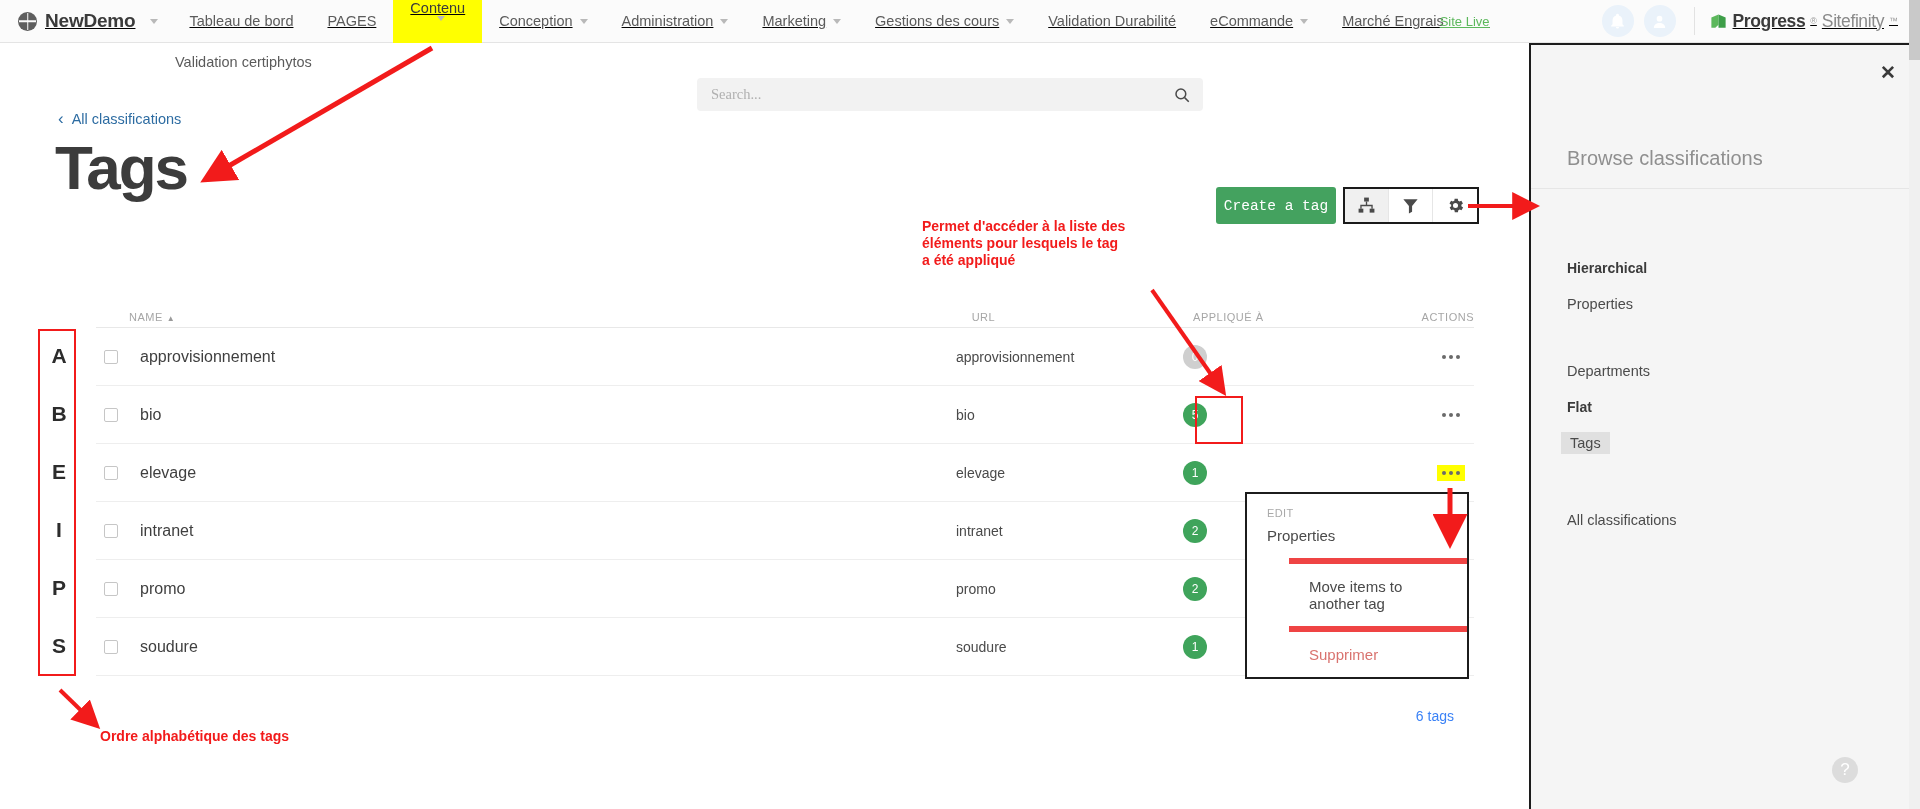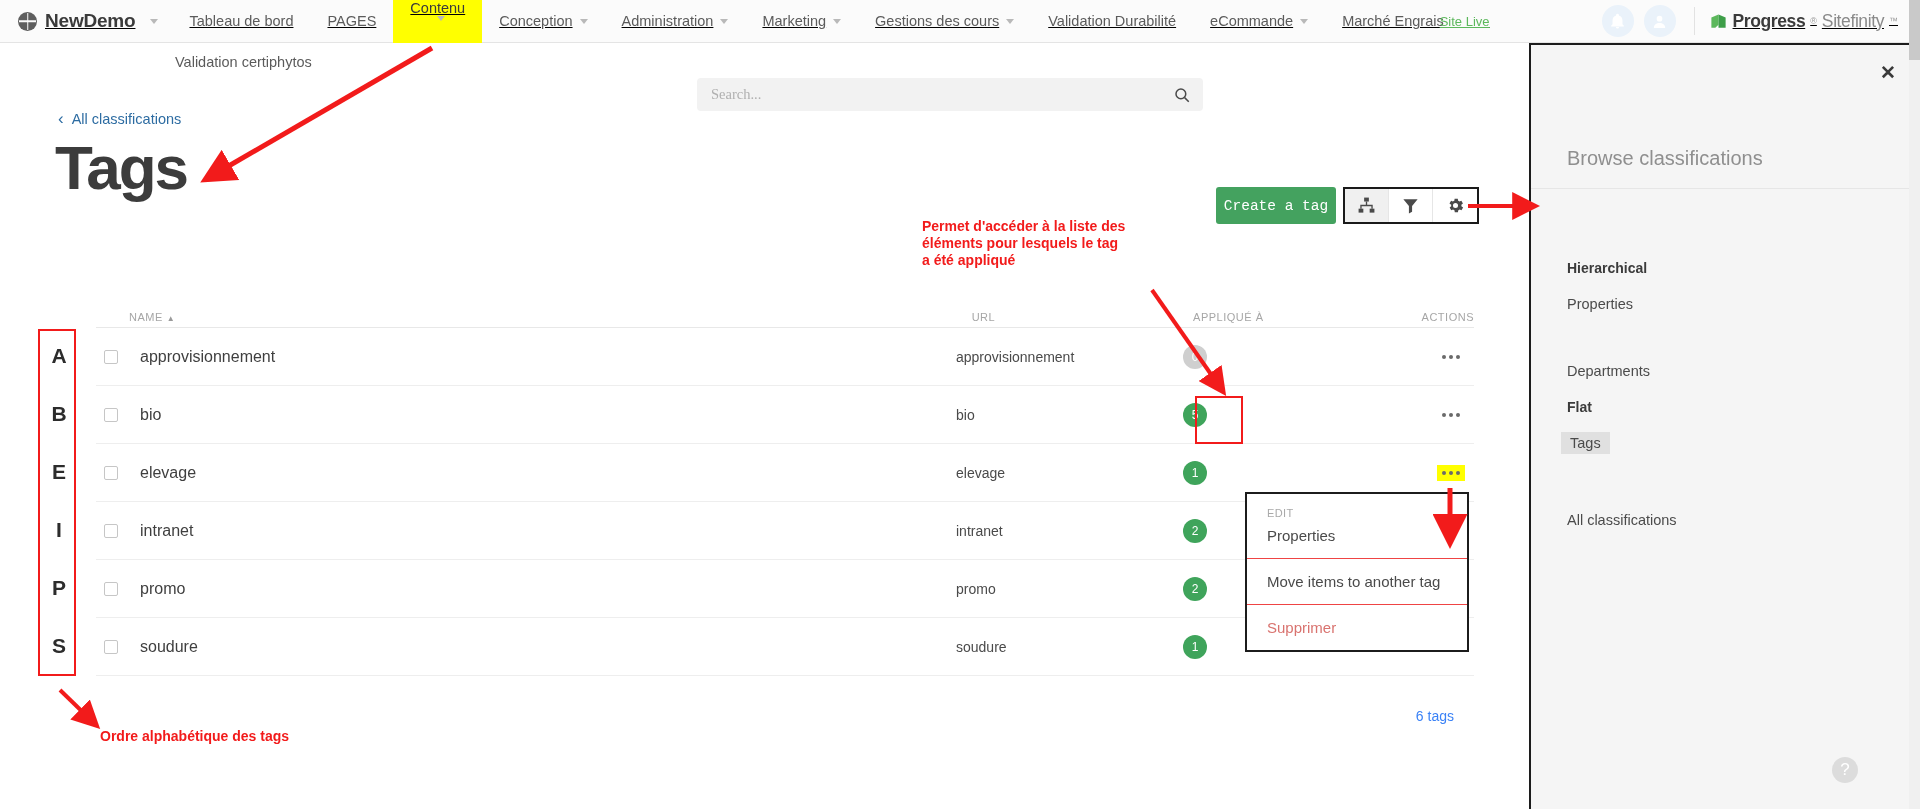--- a/index.html
+++ b/index.html
@@ -177,21 +177,21 @@
   .ctx {
     position:absolute; left: 1245px; top: 492px; width: 224px;
     background:#fff; border: 2px solid #1c1c1c;
   }
   .ctx-label {
     font-size: 11px; color:#a9a9a9; padding: 13px 20px 2px 20px; letter-spacing:0.4px;
   }
   .ctx-item {
     font-size: 15px; color:#4a4a4a; padding: 6px 20px 14px 20px; cursor:pointer;
   }
-  .ctx-item.bordered { border-top:1px solid #ef4444; padding-top: 14px; }
+  .ctx-item.bordered { border-top:6px solid #ef4444; padding-top: 14px; margin-left: 42px; }
   .ctx-item.danger { color:#d9736f; }
 
   
   .rpanel {
     position:absolute; left: 1529px; top: 43px; width: 391px; height: 766px;
     background:#f5f5f5; border-left: 2px solid #1c1c1c; border-top: 2px solid #1c1c1c;
   }
   .rpanel-close {
     position:absolute; right: 24px; top: 18px; font-size: 19px; color:#3a3a3a;
     cursor:pointer; font-weight:bold; line-height:1;

